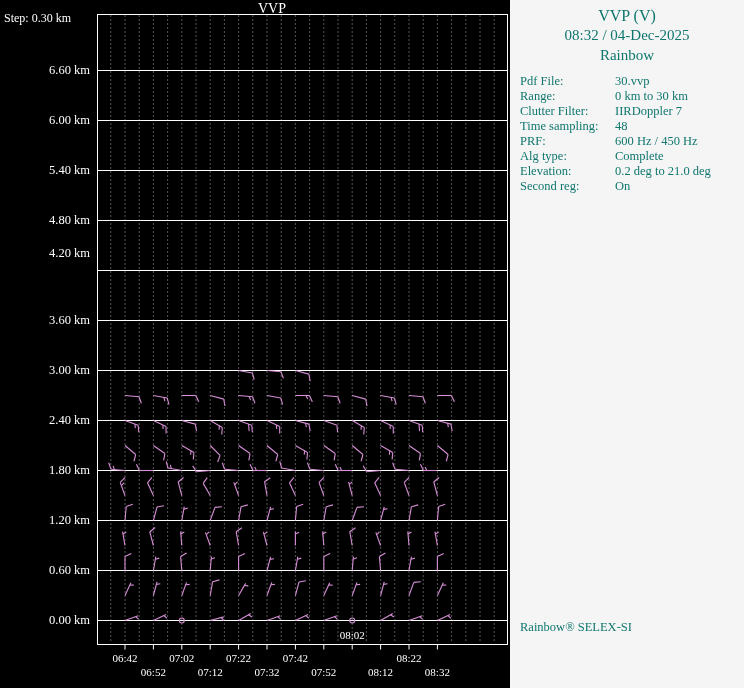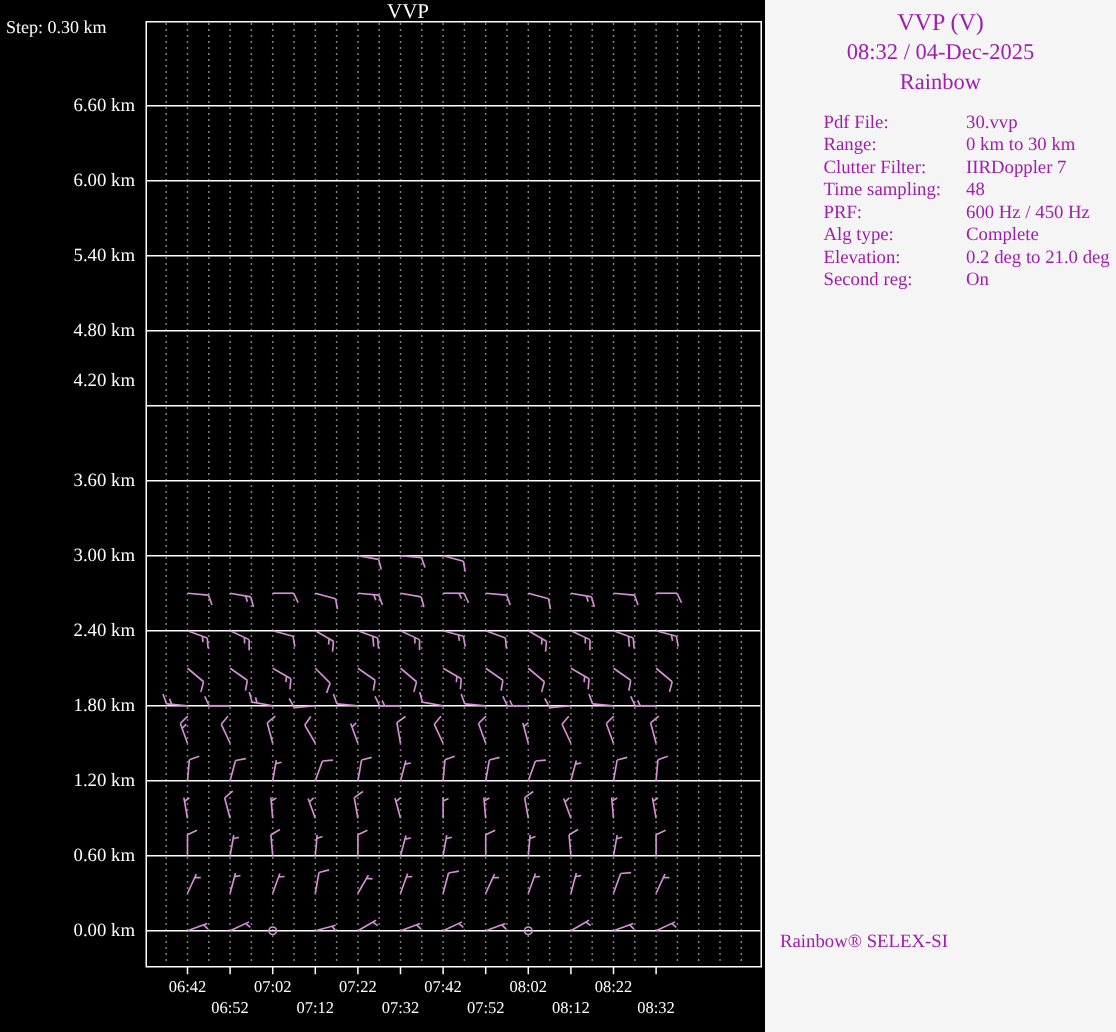--- a/index.html
+++ b/index.html
@@ -4,27 +4,27 @@
 <style>
   html,body{margin:0;padding:0;background:#000;}
   .screen{position:relative;width:744px;height:688px;overflow:hidden;
           font-family:Liberation Serif, serif;}
   .plot-area{position:absolute;left:0;top:0;width:510px;height:688px;background:#000;color:#fff;}
   .step-label{position:absolute;left:4px;top:11px;font-size:12px;white-space:nowrap;}
   .plot-title{position:absolute;left:272px;top:1px;transform:translateX(-50%);font-size:14px;}
   #plot-svg{position:absolute;left:0;top:0;}
   .y-label{position:absolute;left:0;width:90px;text-align:right;font-size:12.5px;line-height:15px;white-space:nowrap;}
   .x-label{position:absolute;transform:translateX(-50%);font-size:11px;line-height:14px;white-space:nowrap;}
-  .side-panel{position:absolute;left:510px;top:0;width:234px;height:688px;background:#f5f5f5;color:#a21caf;}
+  .side-panel{position:absolute;left:510px;top:0;width:234px;height:688px;background:#f5f5f5;color:#0f766e;}
   .panel-title{margin-top:7px;text-align:center;font-size:16px;}
   .panel-datetime{margin-top:2px;text-align:center;font-size:15px;}
   .panel-site{margin-top:3px;text-align:center;font-size:15px;}
   #params{margin-top:10px;padding-left:10px;padding-right:4px;font-size:12.5px;}
   .param-row{display:flex;line-height:15px;white-space:nowrap;}
-  .p-label{width:95px;flex:none;margin-left:29px;}
+  .p-label{width:95px;flex:none;}
   .panel-footer{position:absolute;left:10px;top:620px;font-size:12.5px;white-space:nowrap;}
 </style>
 </head>
 <body>
 
 <div class="screen">
 
   <div class="plot-area">
     <div class="step-label">Step: 0.30 km</div>
     <div class="plot-title">VVP</div>
@@ -362,21 +362,21 @@
         <span class="y-label" style="top: 463px;">1.80 km</span>
         <span class="y-label" style="top: 513px;">1.20 km</span>
         <span class="y-label" style="top: 563px;">0.60 km</span>
         <span class="y-label" style="top: 613px;">0.00 km</span>
       </div>
     <div id="x-labels">
         <span class="x-label" style="left: 125px; top: 651px;">06:42</span>
         <span class="x-label" style="left: 181.8px; top: 651px;">07:02</span>
         <span class="x-label" style="left: 238.6px; top: 651px;">07:22</span>
         <span class="x-label" style="left: 295.4px; top: 651px;">07:42</span>
-        <span class="x-label" style="left: 352.2px; top: 651px;">08:02</span>
+        <span class="x-label" style="left: 352.2px; top: 628px;">08:02</span>
         <span class="x-label" style="left: 409px; top: 651px;">08:22</span>
         <span class="x-label" style="left: 153.4px; top: 665px;">06:52</span>
         <span class="x-label" style="left: 210.2px; top: 665px;">07:12</span>
         <span class="x-label" style="left: 267px; top: 665px; text-align: center;">07:32</span>
         <span class="x-label" style="left: 323.8px; top: 665px;">07:52</span>
         <span class="x-label" style="left: 380.6px; top: 665px;">08:12</span>
         <span class="x-label" style="left: 437.4px; top: 665px;">08:32</span>
       </div>
   </div>
 

